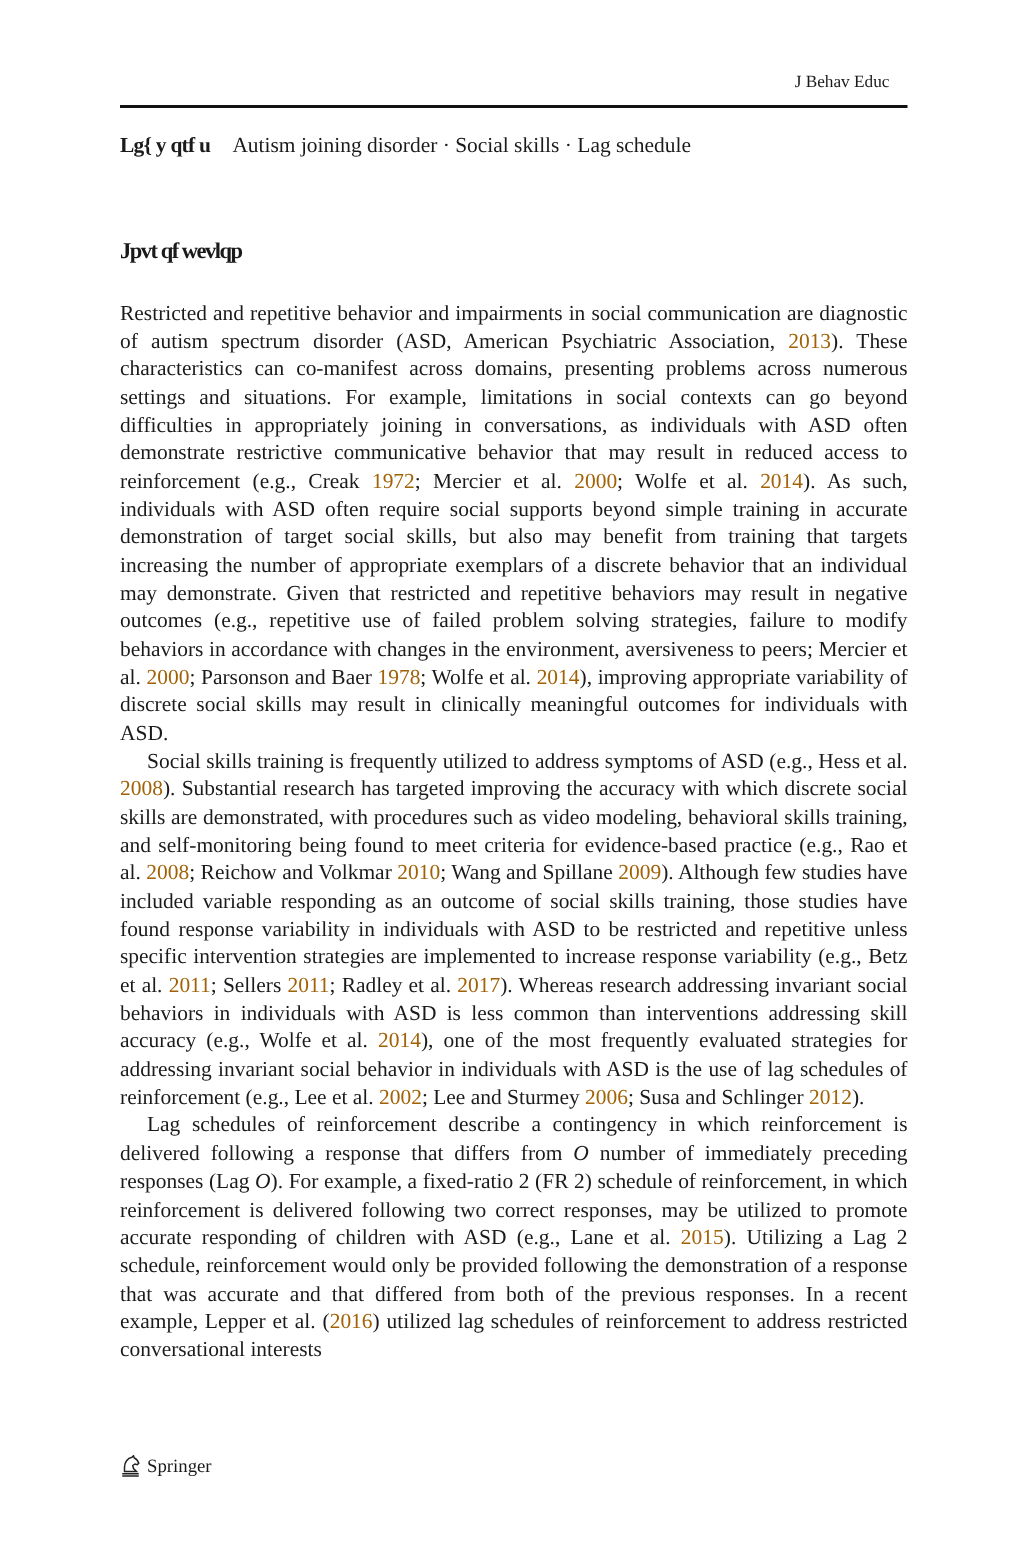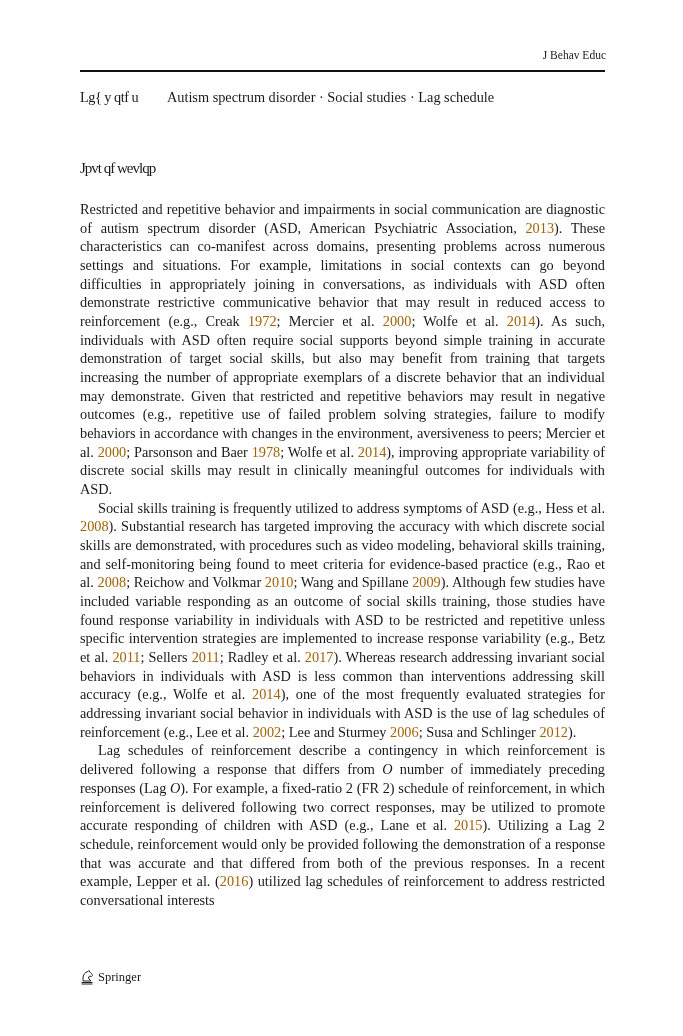--- a/index.html
+++ b/index.html
@@ -1,39 +1,39 @@
 <!DOCTYPE html>
 <html><head>
 <meta charset="utf-8">
 <style>
   html, body { margin:0; padding:0; background:#ffffff; }
   body { width:683px; height:1036px; position:relative; overflow:hidden;
          font-family:"Liberation Serif", "DejaVu Serif", serif; color:#1a1a1a; }
-  .running-head { position:absolute; right:77px; top:49px; font-size:11.5px; }
+  .running-head { position:absolute; right:90px; top:49px; font-size:11.5px; }
   .rule { position:absolute; left:80px; width:525px; top:70px; height:1.6px; background:#111; }
   .keywords { position:absolute; left:80px; top:89px; font-size:14.3px; white-space:nowrap; }
-  .keywords .kw-label { font-weight:normal; letter-spacing:-0.5px; margin-right:26px; }
-  .section-heading { position:absolute; left:80px; top:160px; font-size:15px; font-weight:normal; letter-spacing:-1px; }
+  .keywords .kw-label { font-weight:bold; letter-spacing:-0.5px; margin-right:12px; }
+  .section-heading { position:absolute; left:80px; top:160px; font-size:15px; font-weight:bold; letter-spacing:-1px; }
   .body-text { position:absolute; left:80px; top:200px; width:525px; font-size:14.3px; line-height:18.67px;
                text-align:justify; hyphens:manual; }
   .body-text p { margin:0; }
   .body-text p.indent { text-indent:18px; }
   .cite { color:#a16207; }
   .footer { position:absolute; left:80px; top:970px; font-size:12.5px; display:flex; align-items:flex-end; gap:4px; }
   .springer-icon { width:14px; height:15px; display:inline-block; }
 </style>
 </head>
 <body>
 
 <div class="running-head">J Behav Educ</div>
 <div class="rule"></div>
 
 <div class="keywords">
   <span class="kw-label">Lg{ y qtf u</span>
-  <span>Autism spectrum disorder · Social studies · Lag schedule</span>
+  <span>Autism joining disorder · Social skills · Lag schedule</span>
 </div>
 
 <div class="section-heading">Jpvt qf wevlqp</div>
 
 <div class="body-text" id="body-text">
     <p><span>Restricted and repetitive behavior and impairments in social communication are diagnostic of autism spectrum disorder (ASD, American Psychiatric Association, </span><span class="cite">2013</span><span>). These characteristics can co-manifest across domains, presenting problems across numerous settings and situations. For example, limitations in social contexts can go beyond difficulties in appropriately joining in conversations, as individuals with ASD often demonstrate restrictive communicative behavior that may result in reduced access to reinforcement (e.g., Creak </span><span class="cite">1972</span><span>; Mercier et al. </span><span class="cite">2000</span><span>; Wolfe et al. </span><span class="cite">2014</span><span>). As such, individuals with ASD often require social supports beyond simple training in accurate demonstration of target social skills, but also may benefit from training that targets increasing the number of appropriate exemplars of a discrete behavior that an individual may demonstrate. Given that restricted and repetitive behaviors may result in negative outcomes (e.g., repetitive use of failed problem solving strategies, failure to modify behaviors in accordance with changes in the environment, aversiveness to peers; Mercier et al. </span><span class="cite">2000</span><span>; Parsonson and Baer </span><span class="cite">1978</span><span>; Wolfe et al. </span><span class="cite">2014</span><span>), improving appropriate variability of discrete social skills may result in clinically meaningful outcomes for individuals with ASD.</span></p>
     <p class="indent"><span>Social skills training is frequently utilized to address symptoms of ASD (e.g., Hess et al. </span><span class="cite">2008</span><span>). Substantial research has targeted improving the accuracy with which discrete social skills are demonstrated, with procedures such as video mod­eling, behavioral skills training, and self-monitoring being found to meet criteria for evidence-based practice (e.g., Rao et al. </span><span class="cite">2008</span><span>; Reichow and Volkmar </span><span class="cite">2010</span><span>; Wang and Spillane </span><span class="cite">2009</span><span>). Although few studies have included variable responding as an outcome of social skills training, those studies have found response variability in individuals with ASD to be restricted and repetitive unless specific intervention strategies are implemented to increase response variability (e.g., Betz et al. </span><span class="cite">2011</span><span>; Sellers </span><span class="cite">2011</span><span>; Radley et al. </span><span class="cite">2017</span><span>). Whereas research addressing invariant social behaviors in individuals with ASD is less common than interventions addressing skill accuracy (e.g., Wolfe et al. </span><span class="cite">2014</span><span>), one of the most frequently evaluated strate­gies for addressing invariant social behavior in individuals with ASD is the use of lag schedules of reinforcement (e.g., Lee et al. </span><span class="cite">2002</span><span>; Lee and Sturmey </span><span class="cite">2006</span><span>; Susa and Schlinger </span><span class="cite">2012</span><span>).</span></p>
     <p class="indent"><span>Lag schedules of reinforcement describe a contingency in which reinforcement is delivered following a response that differs from </span><span style="font-style: italic;">O</span><span> number of immediately pre­ceding responses (Lag </span><span style="font-style: italic;">O</span><span>). For example, a fixed-ratio 2 (FR 2) schedule of rein­forcement, in which reinforcement is delivered following two correct responses, may be utilized to promote accurate responding of children with ASD (e.g., Lane et al. </span><span class="cite">2015</span><span>). Utilizing a Lag 2 schedule, reinforcement would only be provided following the demonstration of a response that was accurate and that differed from both of the previous responses. In a recent example, Lepper et al. (</span><span class="cite">2016</span><span>) uti­lized lag schedules of reinforcement to address restricted conversational interests</span></p>
   </div>
 

